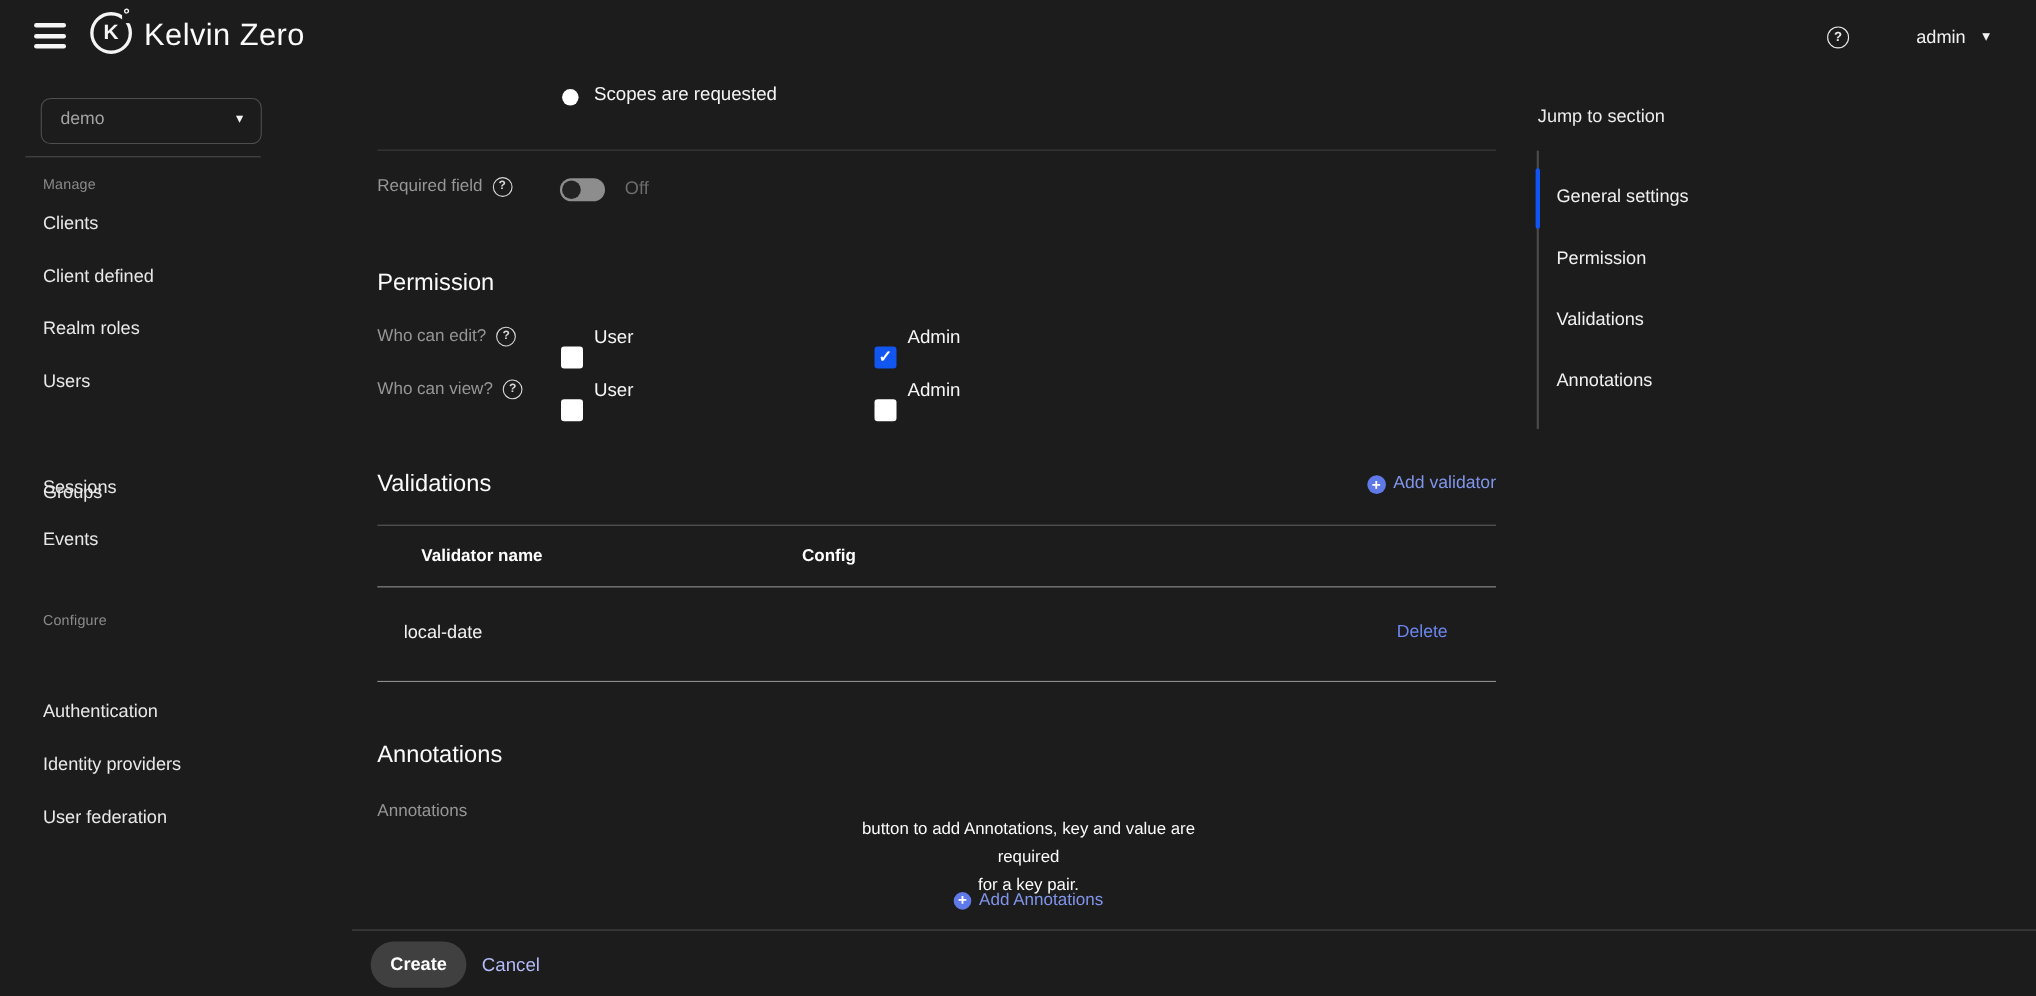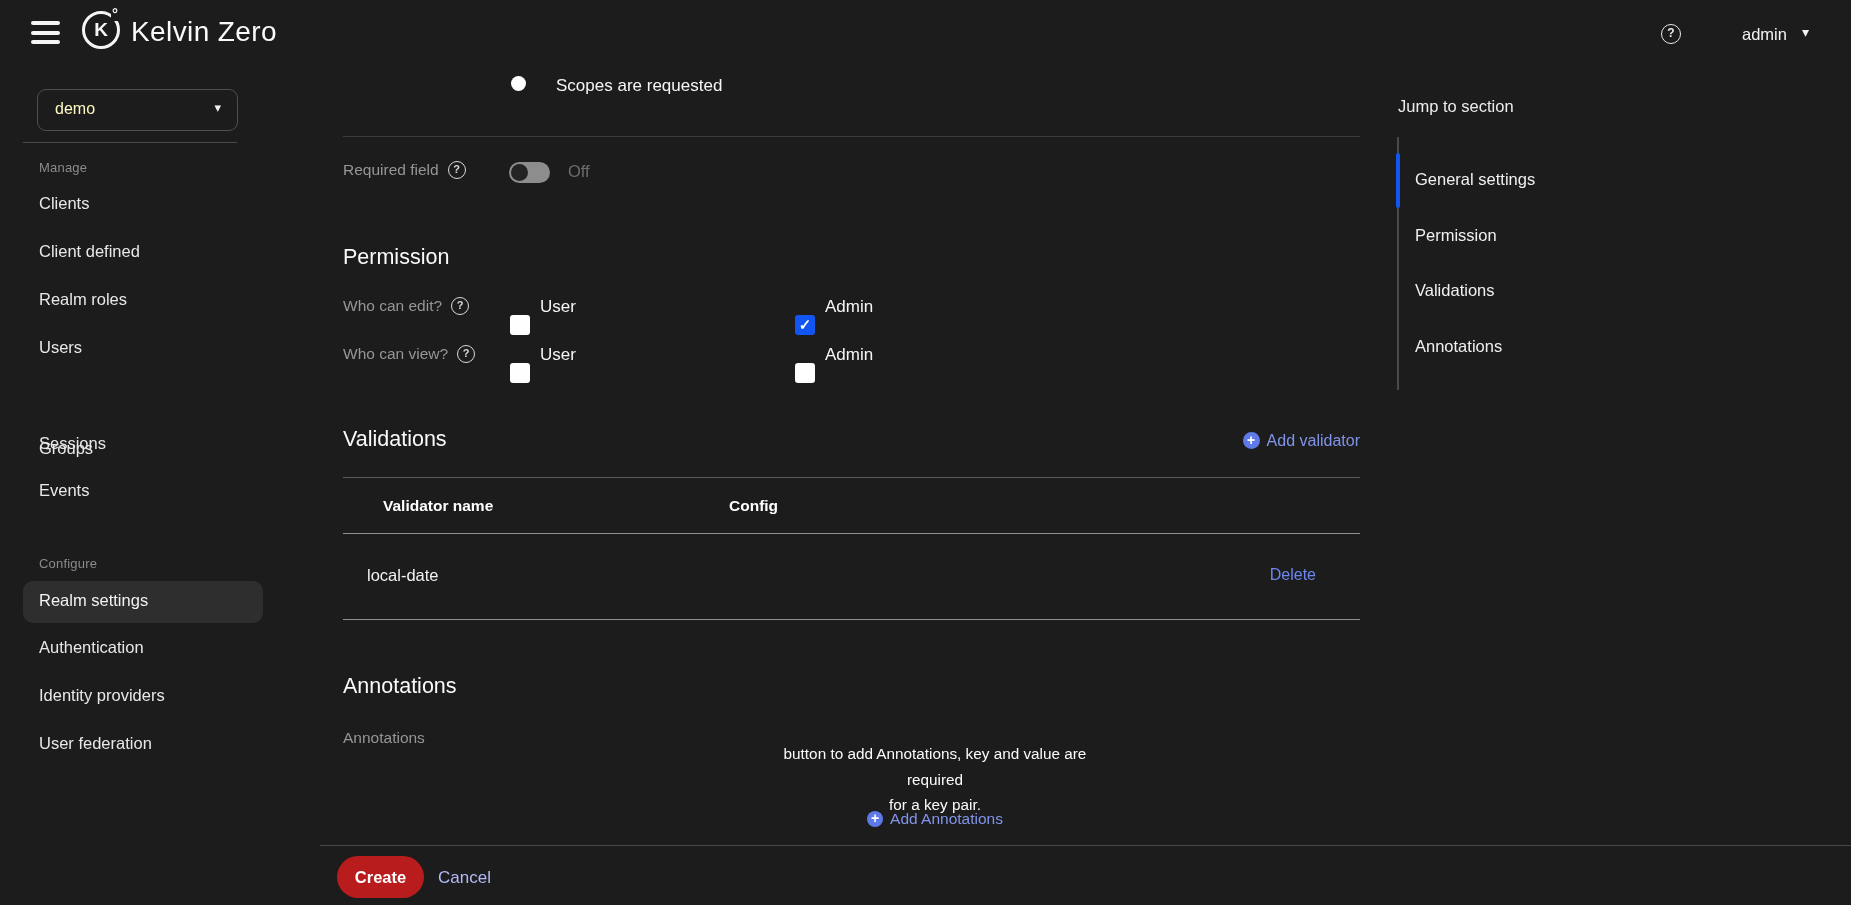--- a/index.html
+++ b/index.html
@@ -21,35 +21,35 @@
   .logo-circle .k { font-size:19px; font-weight:700; line-height:32px; color:#f5f5f5; }
   .logo-circle .deg { position:absolute; top:-7px; right:-2px; background:#1c1c1d; color:#f5f5f5; font-size:15px; font-weight:700; line-height:14px; padding:0 1px; }
   .brand { position:absolute; left:131px; top:16px; font-size:28px; font-weight:400; letter-spacing:.4px; color:#fafafa; }
   .help-icon { position:absolute; left:1661px; top:24px; width:20px; height:20px; border:1.6px solid #e9e9e9; border-radius:50%; color:#e9e9e9; font-size:12px; font-weight:700; line-height:17px; text-align:center; cursor:pointer; }
   .user-name { position:absolute; left:1742px; top:25px; font-size:16.5px; color:#f2f2f2; cursor:pointer; }
   .user-caret { position:absolute; left:1802px; top:24px; font-size:14px; color:#f2f2f2; cursor:pointer; }
 
   
   .sidebar { position:absolute; top:0; left:0; width:280px; height:905px; }
   .realm-select { position:absolute; left:37px; top:89px; width:201px; height:42px; border:1px solid #4e4e4e; border-radius:9px; cursor:pointer; }
-  .realm-select .val { position:absolute; left:17px; top:10px; font-size:16px; color:#fef9c3; }
+  .realm-select .val { position:absolute; left:17px; top:10px; font-size:16px; color:#a3a3a3; }
   .realm-select .caret { position:absolute; right:16px; top:10px; font-size:13px; color:#f2f2f2; }
   .sb-divider { position:absolute; left:23px; top:142px; width:214px; height:1px; background:#4a4a4a; }
   .sb-section-label { position:absolute; left:39px; font-size:13px; color:#8b8b8b; letter-spacing:.2px; }
   .sb-item { position:absolute; left:39px; font-size:16.5px; color:#e8e8e8; cursor:pointer; white-space:nowrap; }
   .sb-active-pill { position:absolute; left:23px; top:581px; width:240px; height:42px; background:#2e2e2f; border-radius:10px; cursor:pointer; }
   .sb-active-pill span { position:absolute; left:16px; top:10px; font-size:16.5px; color:#f2f2f2; }
 
   
   .main { position:absolute; left:343px; top:0; width:1017px; height:905px; }
   .divider { position:absolute; left:0; width:1017px; height:1px; background:#3c3c3c; }
   .divider.bright { background:#8f8f8f; }
   .divider.mid { background:#5a5a5a; }
 
-  .radio-row { position:absolute; left:168px; top:76px; display:flex; align-items:flex-start; gap:30px; }
+  .radio-row { position:absolute; left:168px; top:76px; display:flex; align-items:flex-end; gap:14px; }
   .radio-dot { width:15px; height:15px; border-radius:50%; background:#ffffff; cursor:pointer; }
   .radio-label { font-size:17px; color:#f5f5f5; }
 
   .field-label { font-size:15.5px; color:#969696; display:flex; align-items:center; gap:9px; }
   .q-icon { width:18px; height:18px; border:1.4px solid #d9d9d9; border-radius:50%; color:#d9d9d9; font-size:11px; font-weight:700; line-height:15px; text-align:center; flex:none; }
 
   .required-row { position:absolute; left:0; top:161px; }
   .toggle { position:absolute; left:166px; top:162px; width:41px; height:21px; border-radius:11px; background:#8d8d8d; cursor:pointer; }
   .toggle .knob { position:absolute; left:2px; top:2px; width:17px; height:17px; border-radius:50%; background:#232324; }
   .toggle-state { position:absolute; left:225px; top:162px; font-size:16.5px; color:#6c6c6c; }
@@ -66,21 +66,21 @@
 
   .th { position:absolute; font-size:15.5px; font-weight:700; color:#ffffff; }
   .td { position:absolute; font-size:16.5px; color:#f2f2f2; }
   .delete-link { position:absolute; right:44px; font-size:16px; color:#6d87f0; cursor:pointer; }
 
   .empty-state { position:absolute; left:418px; top:741px; width:348px; text-align:center; font-size:15.3px; line-height:25.5px; color:#fbfbfb; }
   .add-annotations-wrap { position:absolute; left:418px; top:810px; width:348px; display:flex; justify-content:center; }
 
   
   .footer-divider { position:absolute; left:320px; top:845px; width:1531px; height:1px; background:#484848; }
-  .create-btn { position:absolute; left:337px; top:856px; width:87px; height:42px; border:none; border-radius:21px; background:#b91c1c; color:#ffffff; font-size:16.5px; font-weight:700; font-family:"Liberation Sans", sans-serif; cursor:pointer; }
+  .create-btn { position:absolute; left:337px; top:856px; width:87px; height:42px; border:none; border-radius:21px; background:#404040; color:#ffffff; font-size:16.5px; font-weight:700; font-family:"Liberation Sans", sans-serif; cursor:pointer; }
   .cancel-link { position:absolute; left:438px; top:868px; font-size:17px; color:#b3baf7; cursor:pointer; }
 
   
   .jump-title { position:absolute; left:1398px; top:97px; font-size:16.5px; color:#ececec; }
   .jump-rail { position:absolute; left:1397px; top:137px; width:2px; height:253px; background:#4a4a4a; }
   .jump-active-bar { position:absolute; left:1396px; top:153px; width:4px; height:55px; background:#1156f0; border-radius:2px; }
   .jump-item { position:absolute; left:1415px; font-size:16.5px; color:#f0f0f0; cursor:pointer; white-space:nowrap; }
 </style>
 </head>
 <body>
@@ -111,23 +111,20 @@
   <div class="sb-section-label" style="top:160px;">Manage</div>
   <div class="sb-item" style="top:194px;">Clients</div>
   <div class="sb-item" style="top:242px;">Client defined</div>
   <div class="sb-item" style="top:290px;">Realm roles</div>
   <div class="sb-item" style="top:338px;">Users</div>
   <div class="sb-item" style="top:399px;margin-top:40px;">Groups</div>
   <div class="sb-item" style="top:434px;">Sessions</div>
   <div class="sb-item" style="top:481px;">Events</div>
 
   <div class="sb-section-label" style="top:556px;">Configure</div>
-  <div class="sb-active-pill">
-    <span>Realm settings</span>
-  </div>
   <div class="sb-item" style="top:638px;">Authentication</div>
   <div class="sb-item" style="top:686px;">Identity providers</div>
   <div class="sb-item" style="top:734px;">User federation</div>
 </div>
 
 <div class="main">
 
   <div class="radio-row">
     <span class="radio-dot"></span>
     <span class="radio-label">Scopes are requested</span>

